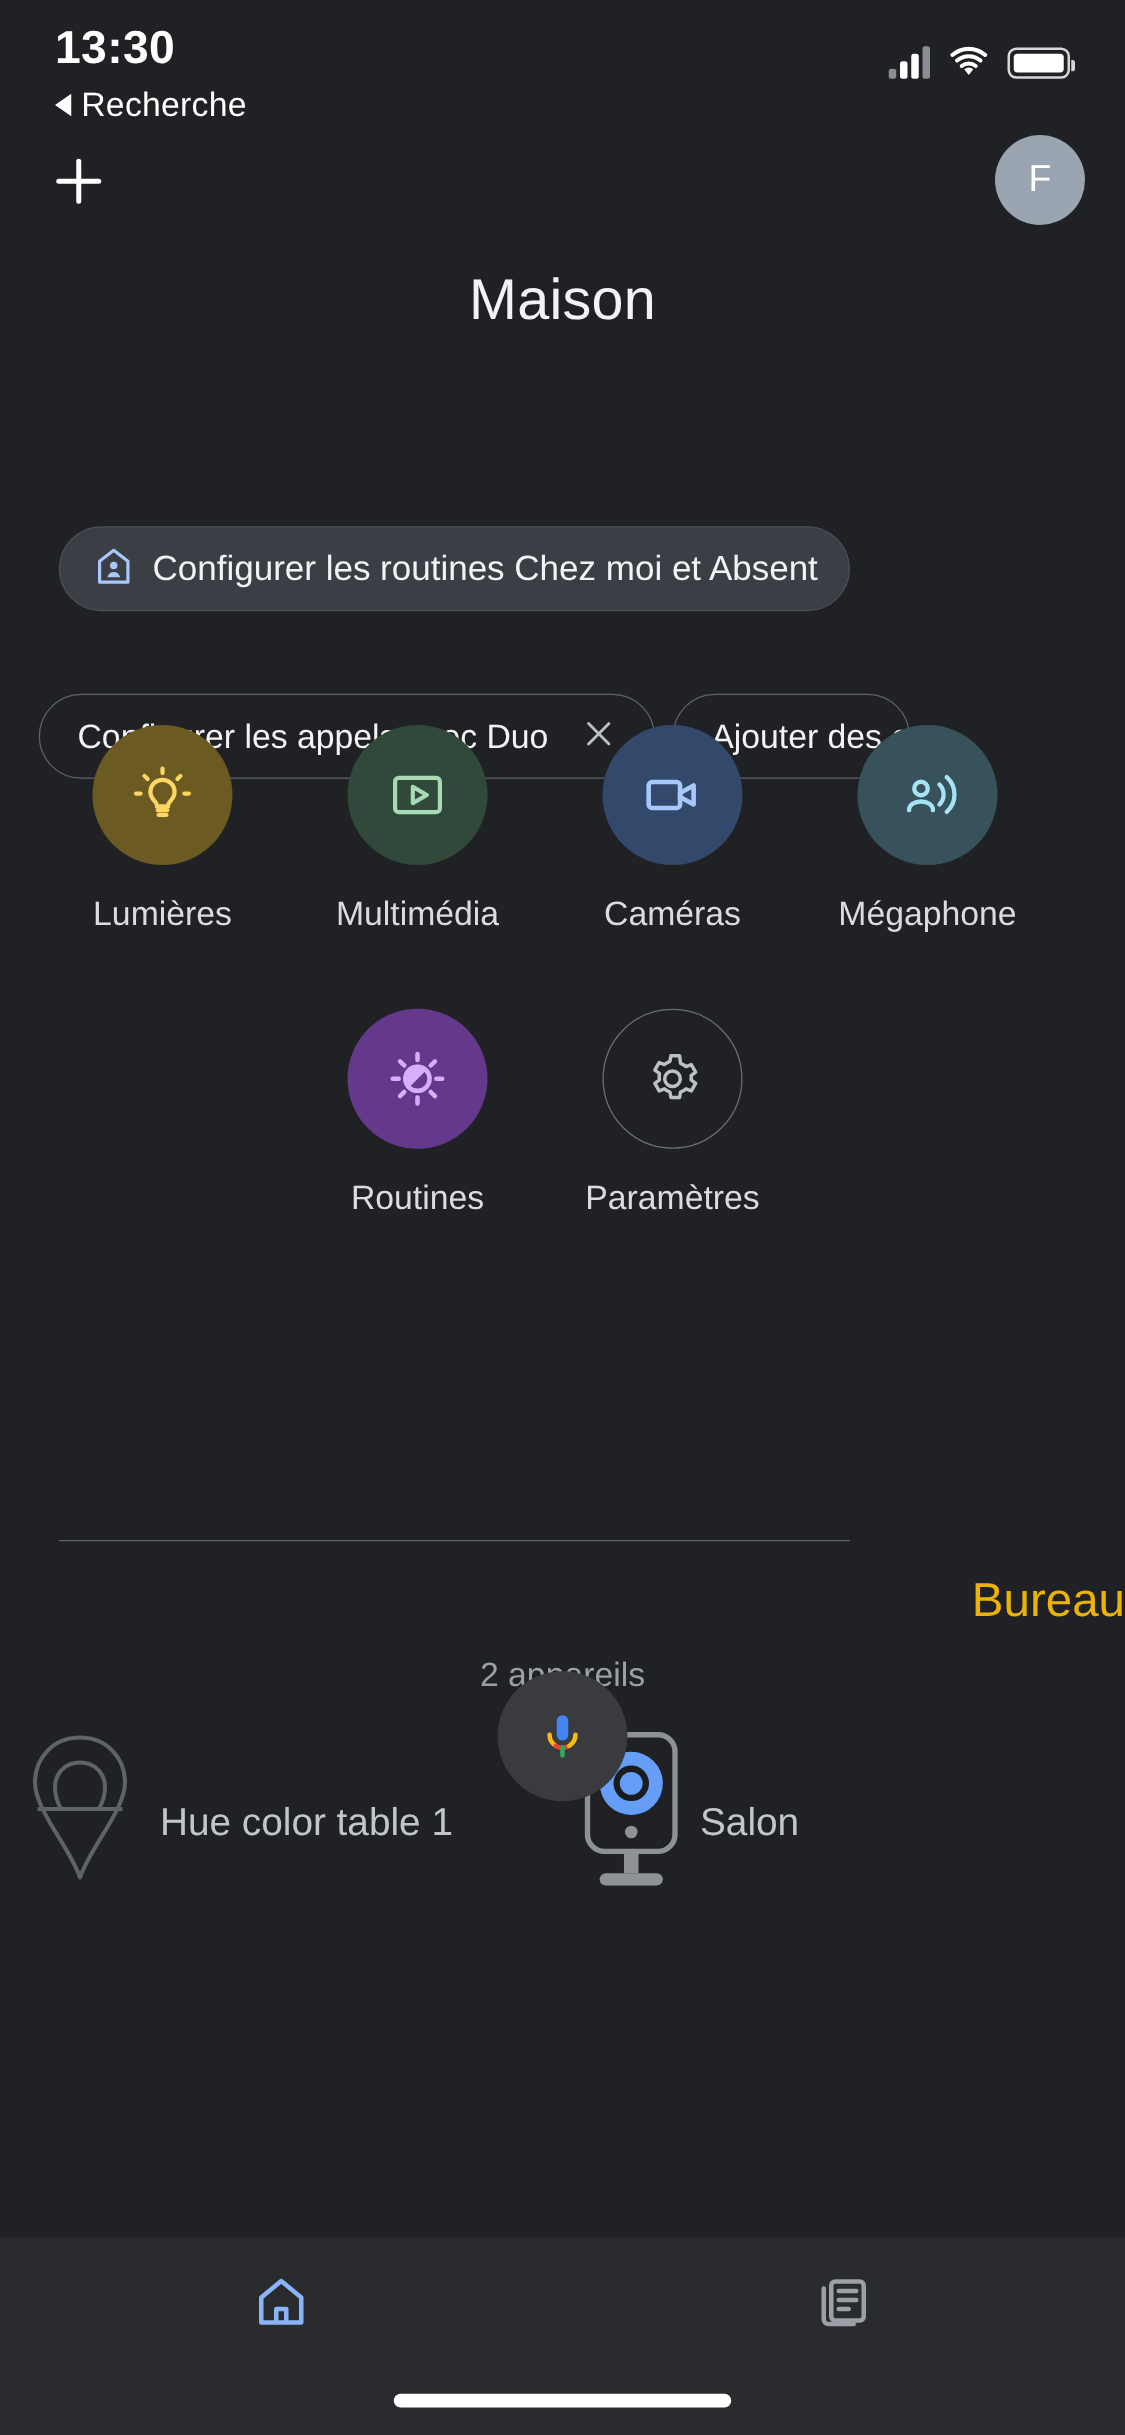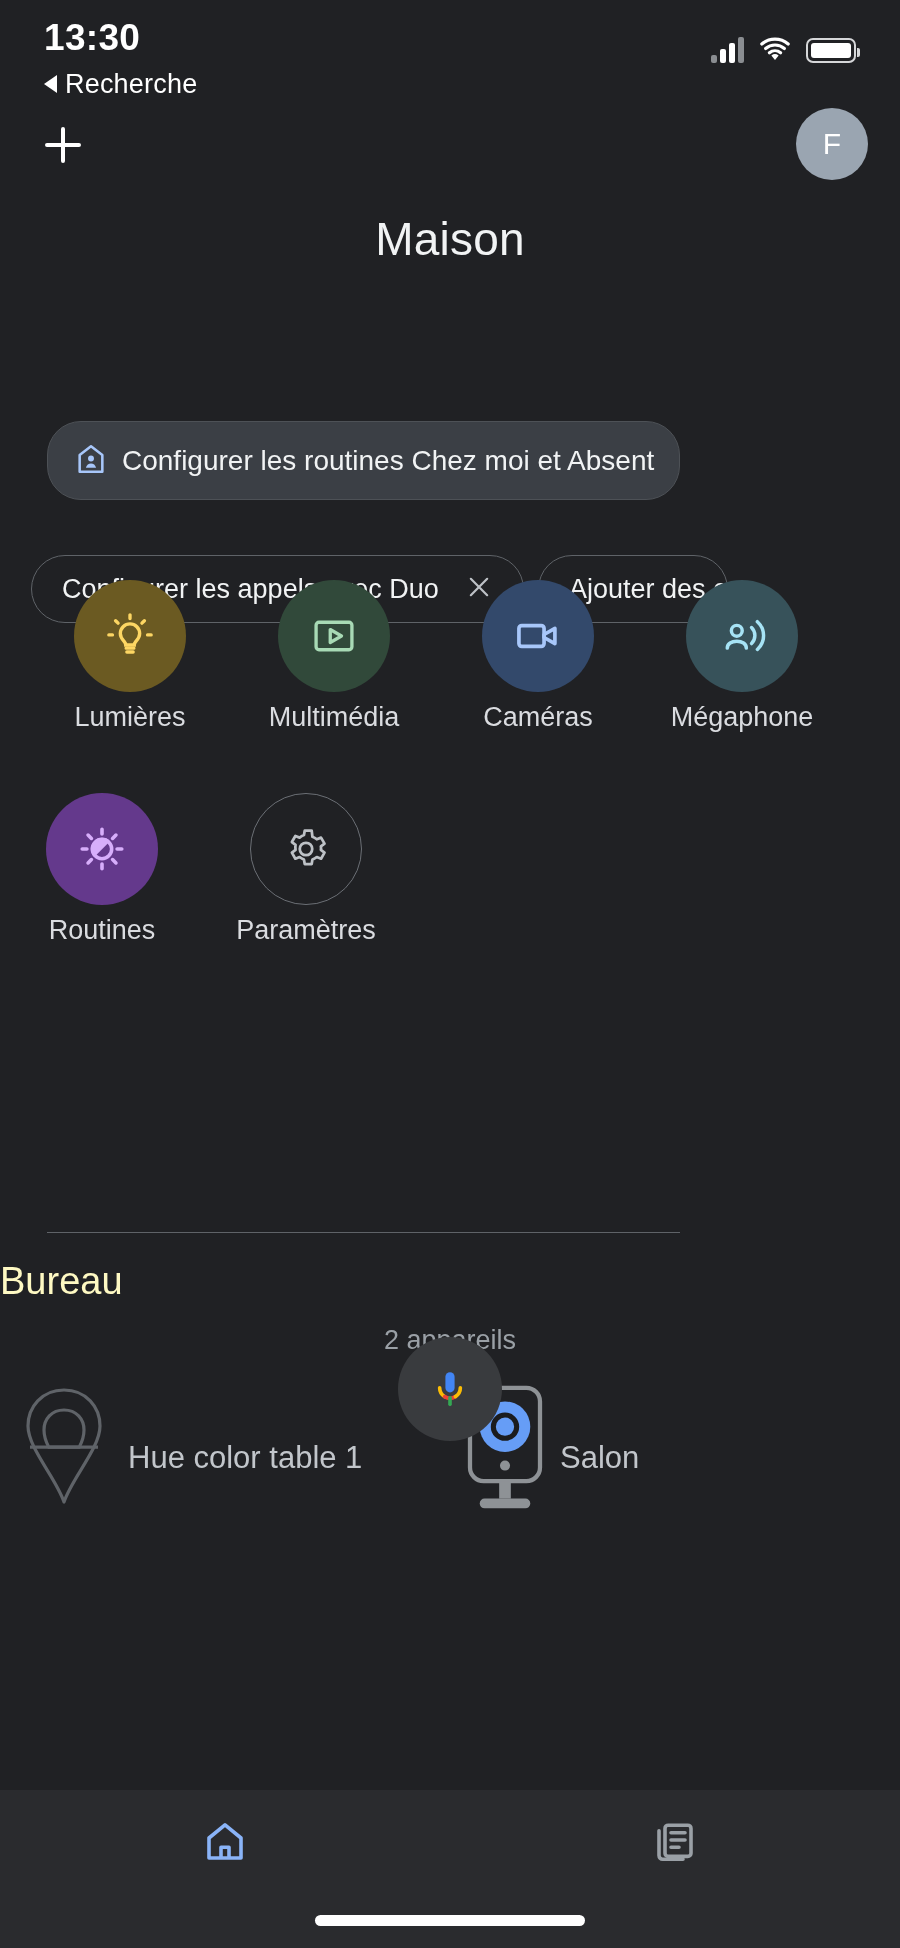--- a/index.html
+++ b/index.html
@@ -54,51 +54,51 @@
   }
 
   
   .page-title {
     position: absolute; top: 212px; left: 0; width: 900px;
     text-align: center; color: #f1f3f4; font-size: 46px; font-weight: 400; letter-spacing: .2px;
   }
 
   
   .routine-banner {
-    position: absolute; top: 421px; left: 47px; width: 633px; height: 79px;
+    position: absolute; top: 421px; left: 47px; width: 633px; height: 68px;
     background: #3b3f45; border: 1px solid #4d5156; border-radius: 34px;
     display: flex; align-items: center; gap: 14px; padding: 0 26px; cursor: pointer;
   }
   .routine-banner .label { color: #f1f3f4; font-size: 28px; white-space: nowrap; }
 
   
   .chips { position: absolute; top: 555px; left: 0; width: 900px; height: 70px; }
   .chip {
     position: absolute; top: 0; height: 68px;
     border: 1px solid #5f6368; border-radius: 34px; background: transparent;
     display: flex; align-items: center; gap: 26px; padding: 0 30px; cursor: pointer;
   }
   .chip .label { color: #f1f3f4; font-size: 27px; white-space: nowrap; }
   .chip-duo { left: 31px; }
   .chip-add { left: 538px; padding-right: 0; }
 
   
   .shortcuts { position: absolute; top: 580px; left: 0; width: 900px; }
   .srow { display: flex; margin-bottom: 14px; }
   .srow-1 { padding-left: 28px; }
-  .srow-2 { margin-top: 60px; text-align: right; }
+  .srow-2 { padding-left: 232px; margin-top: 60px; text-align: right; }
   .sitem { width: 204px; display: flex; flex-direction: column; align-items: center; cursor: pointer; }
   .scircle { width: 112px; height: 112px; border-radius: 50%; display: flex; align-items: center; justify-content: center; }
   .scircle.outline { border: 1.6px solid #6b6f75; background: transparent; }
-  .slabel { margin-top: 10px; color: #dadce0; font-size: 27px; white-space: nowrap; }
+  .slabel { margin-top: 24px; color: #dadce0; font-size: 27px; white-space: nowrap; }
 
   
   .divider { position: absolute; left: 47px; width: 633px; height: 1px; background: #5f6368; }
   .divider-room { top: 1232px; }
-  .room-title { position: absolute; top: 1260px; left: 0; width: 900px; text-align: left; color: #fef9c3; font-size: 38px; }
+  .room-title { position: absolute; top: 1260px; left: 0; width: 900px; text-align: right; color: #eab308; font-size: 38px; padding-left: 40px; }
   .room-sub { position: absolute; top: 1325px; left: 0; width: 900px; text-align: center; color: #9aa0a6; font-size: 27px; }
 
   
   .devices { position: absolute; top: 1370px; left: 0; width: 900px; display: flex; }
   .device { width: 450px; display: flex; flex-direction: row; align-items: center; cursor: pointer; }
   .device-art { height: 150px; display: flex; align-items: flex-end; justify-content: center; }
   .device-label { margin-top: 26px; color: #c2c6cb; font-size: 31px; }
 
   
   .divider-bottom { position: absolute; left: 47px; top: 1874px; width: 633px; height: 1px; background: #5f6368; }

